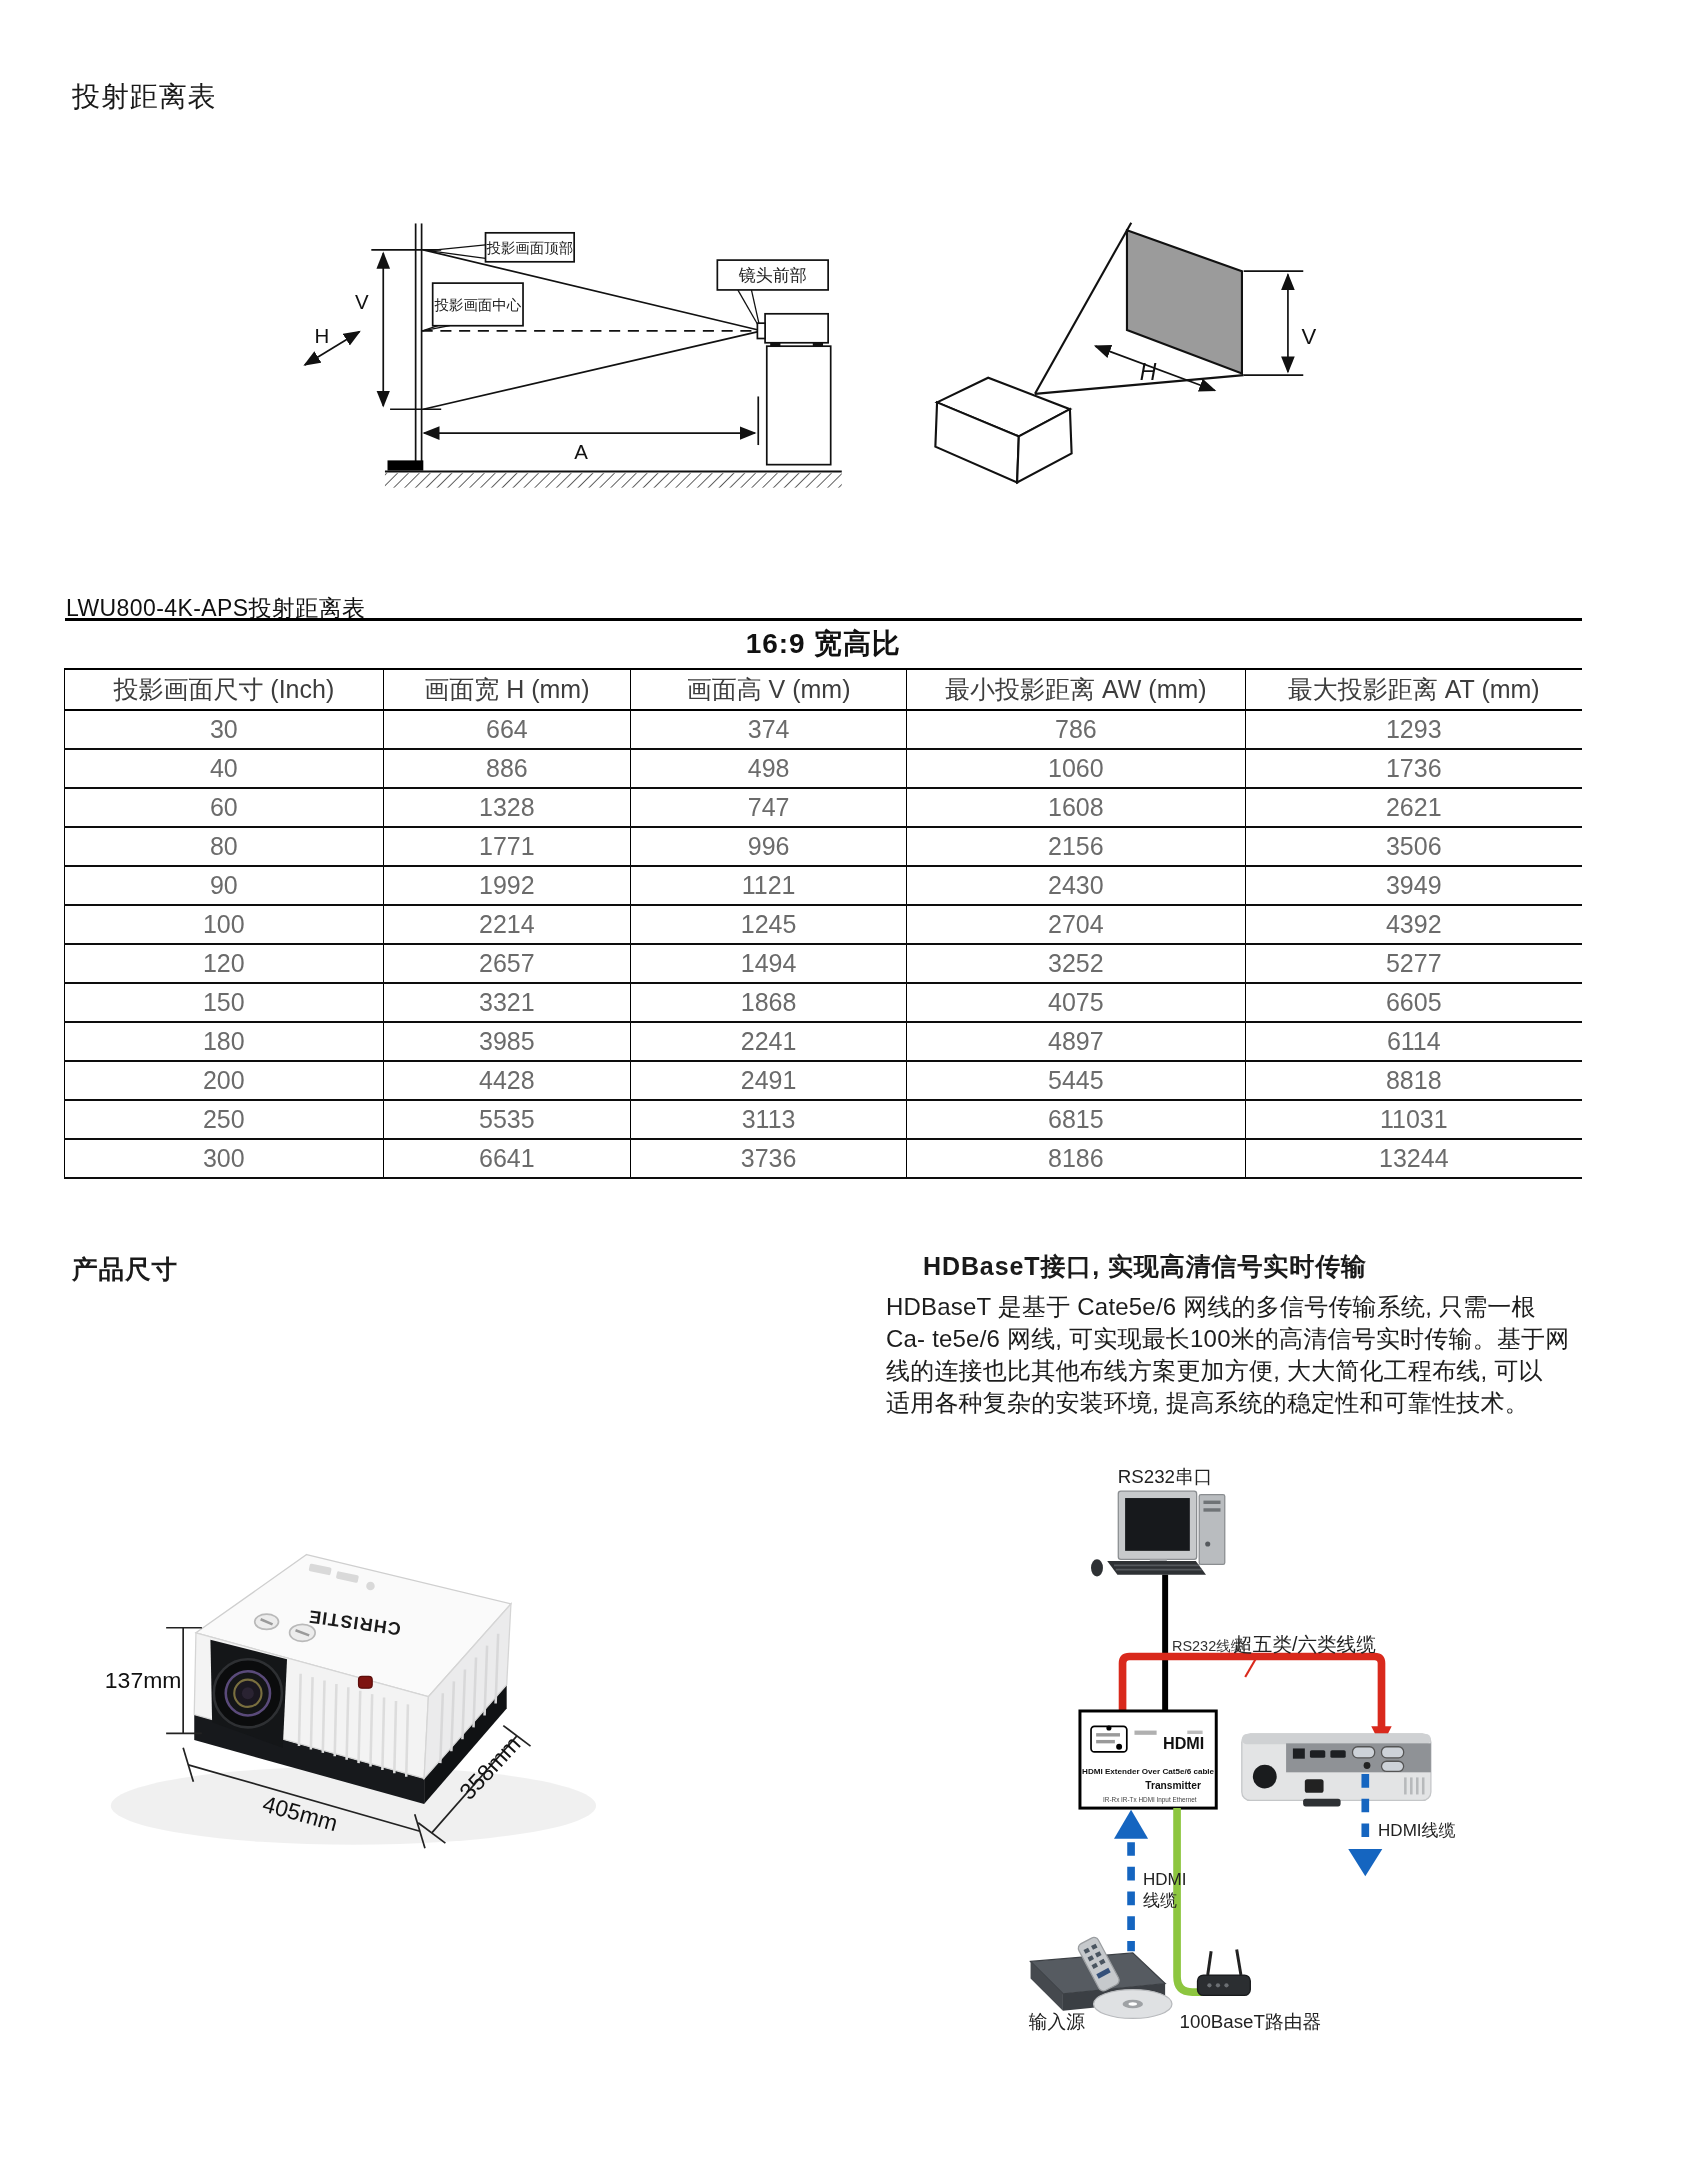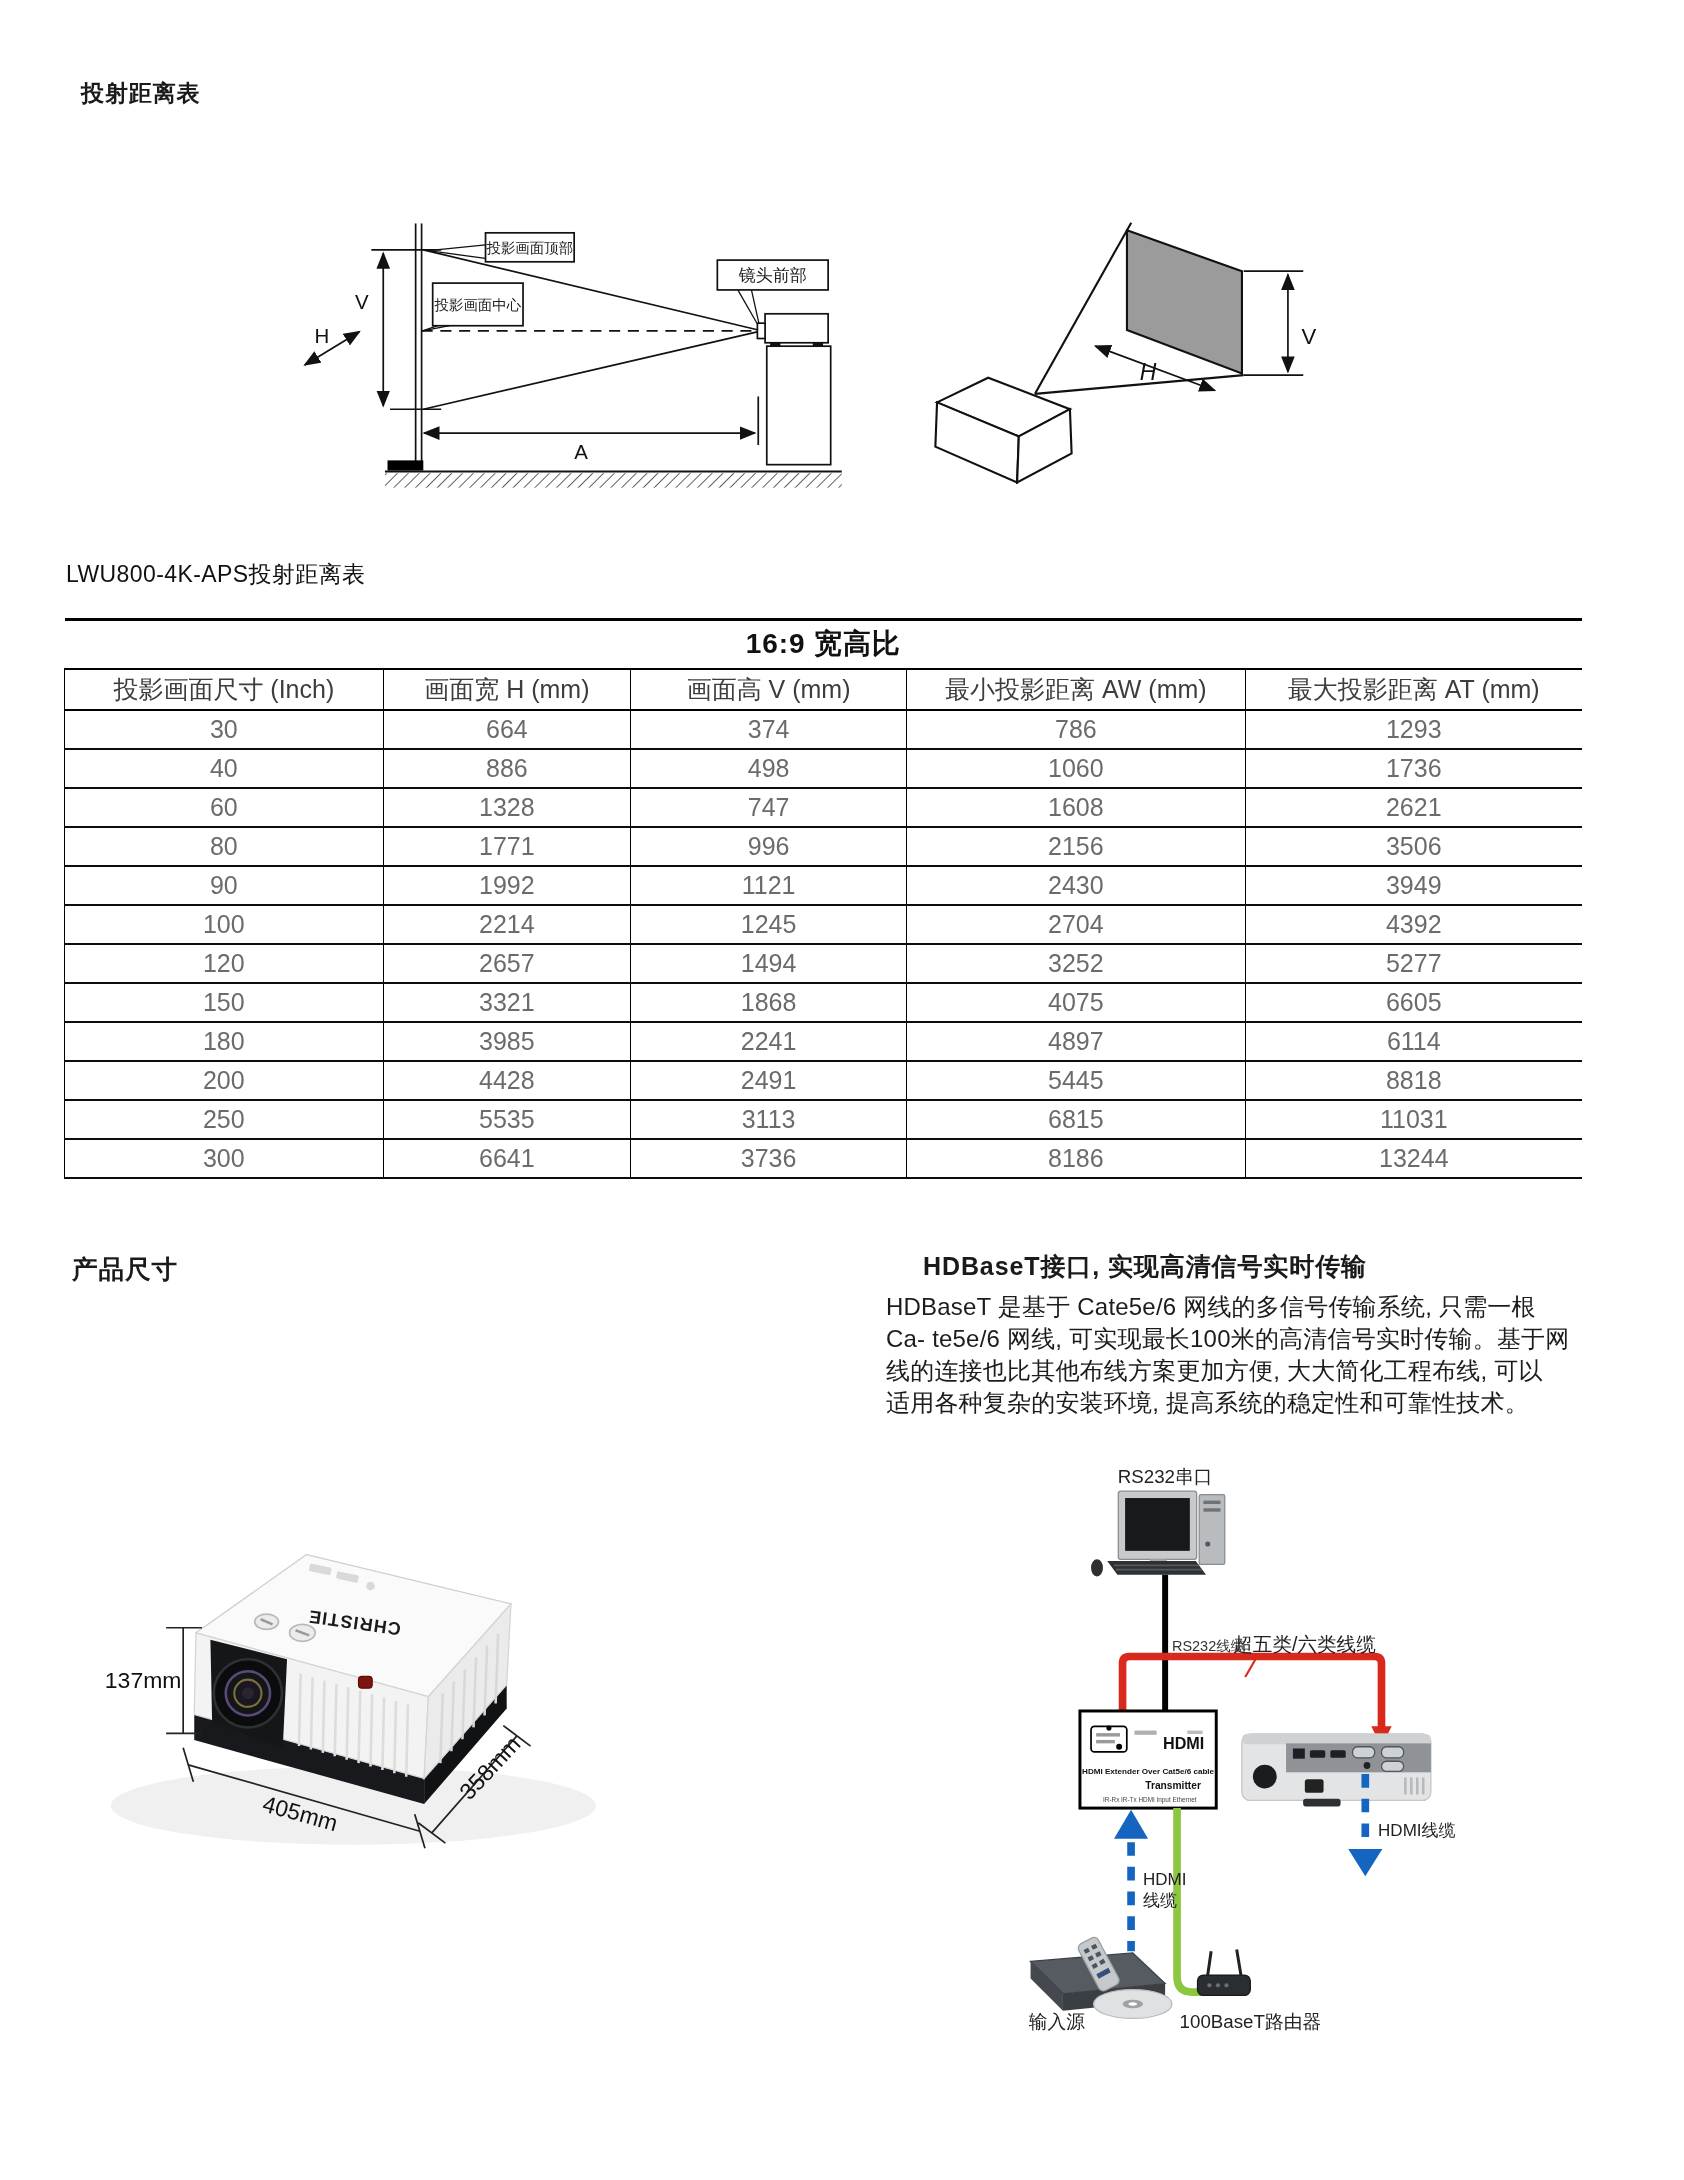--- a/index.html
+++ b/index.html
@@ -1,22 +1,22 @@
 <!DOCTYPE html>
 <html style="font-size:13.6px"><head>
 <meta charset="utf-8">
 <style>
   * { margin:0; padding:0; box-sizing:border-box; }
   body {
     width:1685px; height:2181px; position:relative; background:#ffffff;
     font-family:"Liberation Sans","DejaVu Sans",sans-serif; color:#1a1a1a;
   }
   .abs { position:absolute; }
-  h1.page-title { left:81px; top:78px; font-size:23px; font-weight:bold; letter-spacing:0.9px; }
-  .table-caption { left:66px; top:559px; font-size:23px; color:#111; letter-spacing:0.4px; }
+  h1.page-title { left:72px; top:78px; font-size:28px; font-weight:normal; letter-spacing:0.9px; }
+  .table-caption { left:66px; top:593px; font-size:23px; color:#111; letter-spacing:0.4px; }
   table.dist { position:absolute; left:64px; top:618px; width:1518px; border-collapse:collapse; table-layout:fixed; }
   table.dist th, table.dist td { text-align:center; font-weight:normal; }
   tr.aspect th {
     border-top:3.4px solid #000; border-bottom:2.6px solid #000;
     font-size:28px; color:#111; font-weight:600; height:49px; letter-spacing:0.9px;
   }
   tr.cols th {
     font-size:25px; color:#3d3d3d; border-bottom:2.6px solid #000;
     border-right:1.7px solid #000; height:41px;
   }

